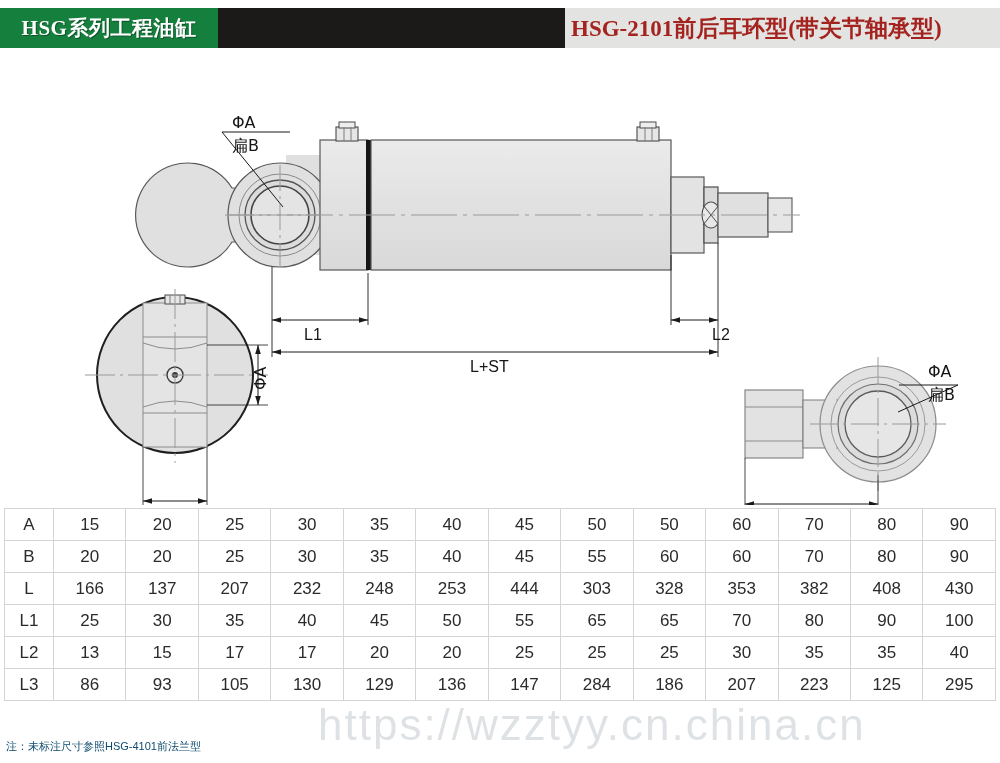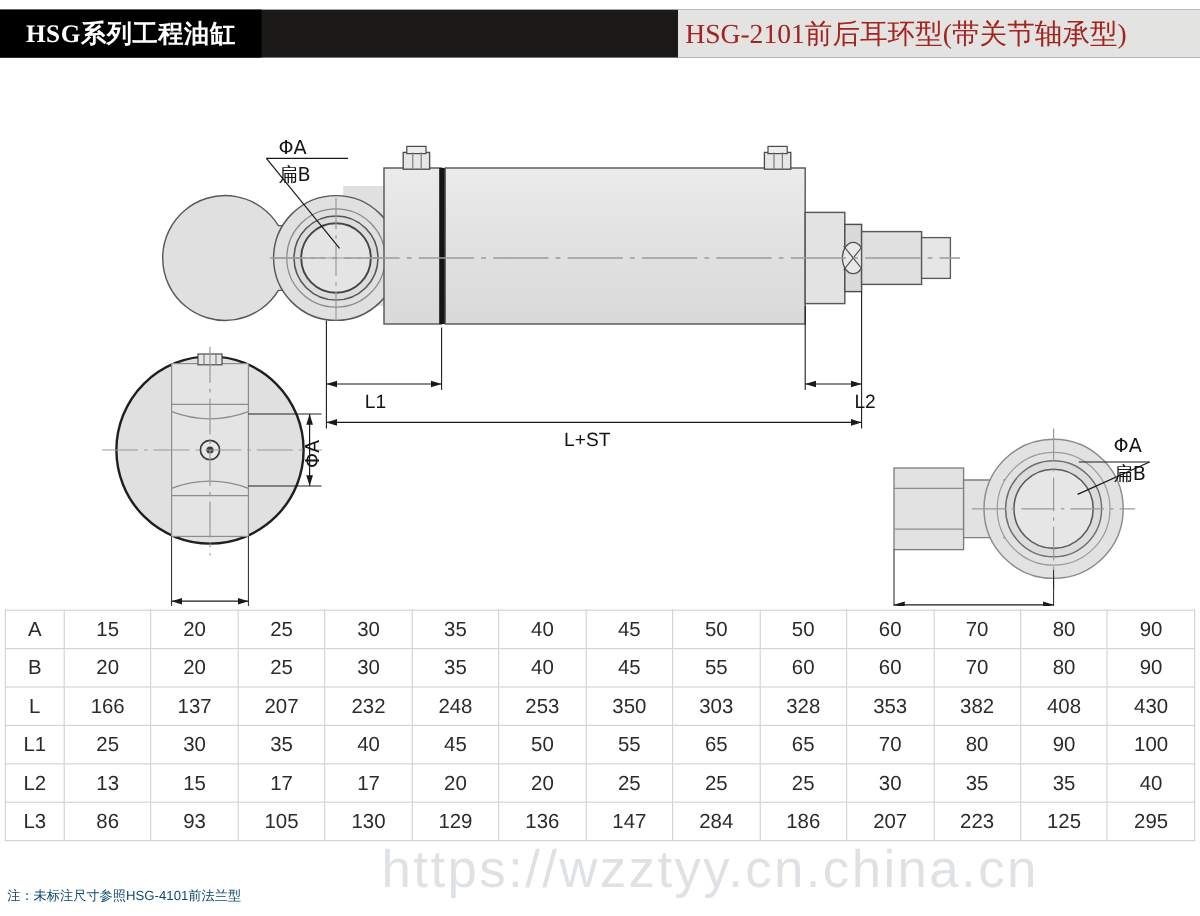--- a/index.html
+++ b/index.html
@@ -4,30 +4,30 @@
 <style>
   html,body{margin:0;padding:0;}
   body{
     width:1000px;height:763px;background:#fff;
     font-family:"Liberation Sans","DejaVu Sans",sans-serif;
     overflow:hidden;position:relative;
   }
   
   .header{position:absolute;left:0;top:8px;width:1000px;height:40px;}
   .hdr-black{position:absolute;left:0;top:0;width:1000px;height:40px;background:#1c1a18;}
-  .hdr-red{position:absolute;left:0;top:0;width:218px;height:40px;background:#000000;
+  .hdr-red{position:absolute;left:0;top:0;width:218px;height:40px;background:#15803d;
            display:flex;align-items:center;justify-content:center;}
   .hdr-red span{color:#fff;font-family:"Liberation Serif","DejaVu Serif",serif;
                 font-weight:bold;font-size:21px;letter-spacing:.5px;
                 text-shadow:1px 1px 0 rgba(0,0,0,.35);}
   .hdr-gray{position:absolute;left:565px;top:0;width:435px;height:40px;background:#e3e3e1;
             display:flex;align-items:center;justify-content:flex-start;padding-left:6px;
             box-sizing:border-box;}
   .hdr-gray span{color:#a4231f;font-family:"Liberation Serif","DejaVu Serif",serif;
-                 font-weight:normal;font-size:23px;white-space:nowrap;}
+                 font-weight:bold;font-size:23px;white-space:nowrap;}
 
   
   .drawing{position:absolute;left:0;top:55px;width:1000px;height:450px;}
 
   
   .spec-table{position:absolute;left:4px;top:508px;width:992px;border-collapse:collapse;}
   .spec-table td{
     border:1px solid #d2d4d6;height:31px;text-align:center;vertical-align:middle;
     font-size:17px;color:#2b2b2b;font-family:"Liberation Sans","DejaVu Sans",sans-serif;
     padding:0;
@@ -246,21 +246,21 @@
         <td>90</td>
       </tr>
       <tr>
         <td class="rowhead">L</td>
         <td>166</td>
         <td>137</td>
         <td>207</td>
         <td>232</td>
         <td>248</td>
         <td>253</td>
-        <td>350</td>
+        <td>444</td>
         <td>303</td>
         <td>328</td>
         <td>353</td>
         <td>382</td>
         <td>408</td>
         <td>430</td>
       </tr>
       <tr>
         <td class="rowhead">L1</td>
         <td>25</td>

